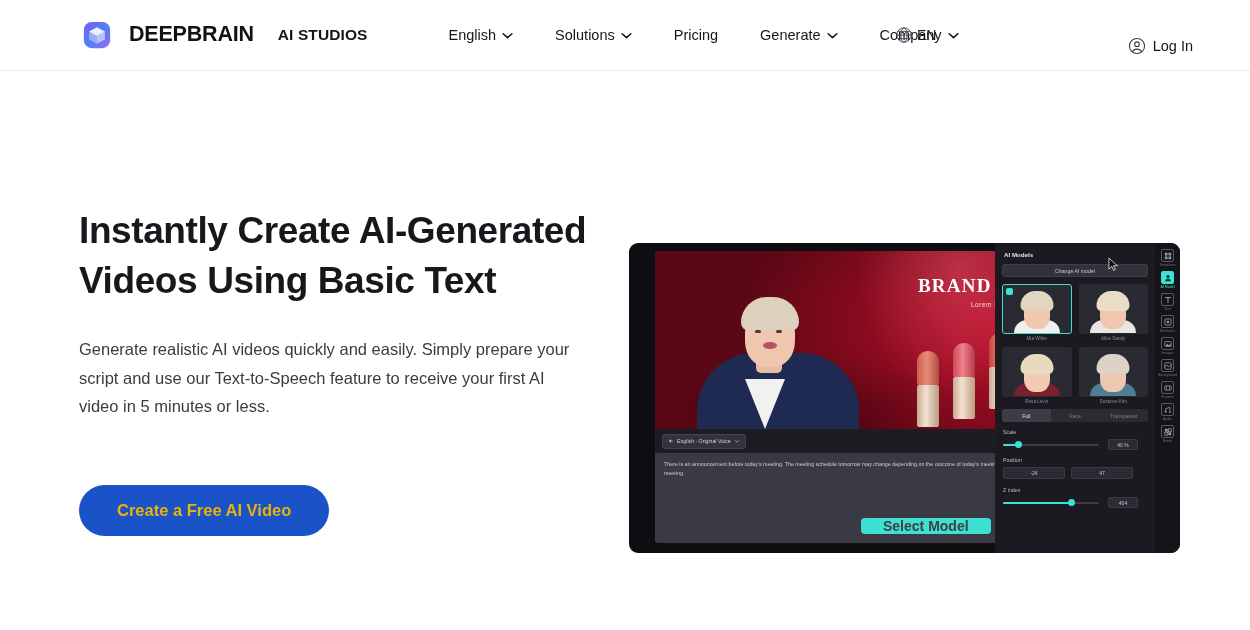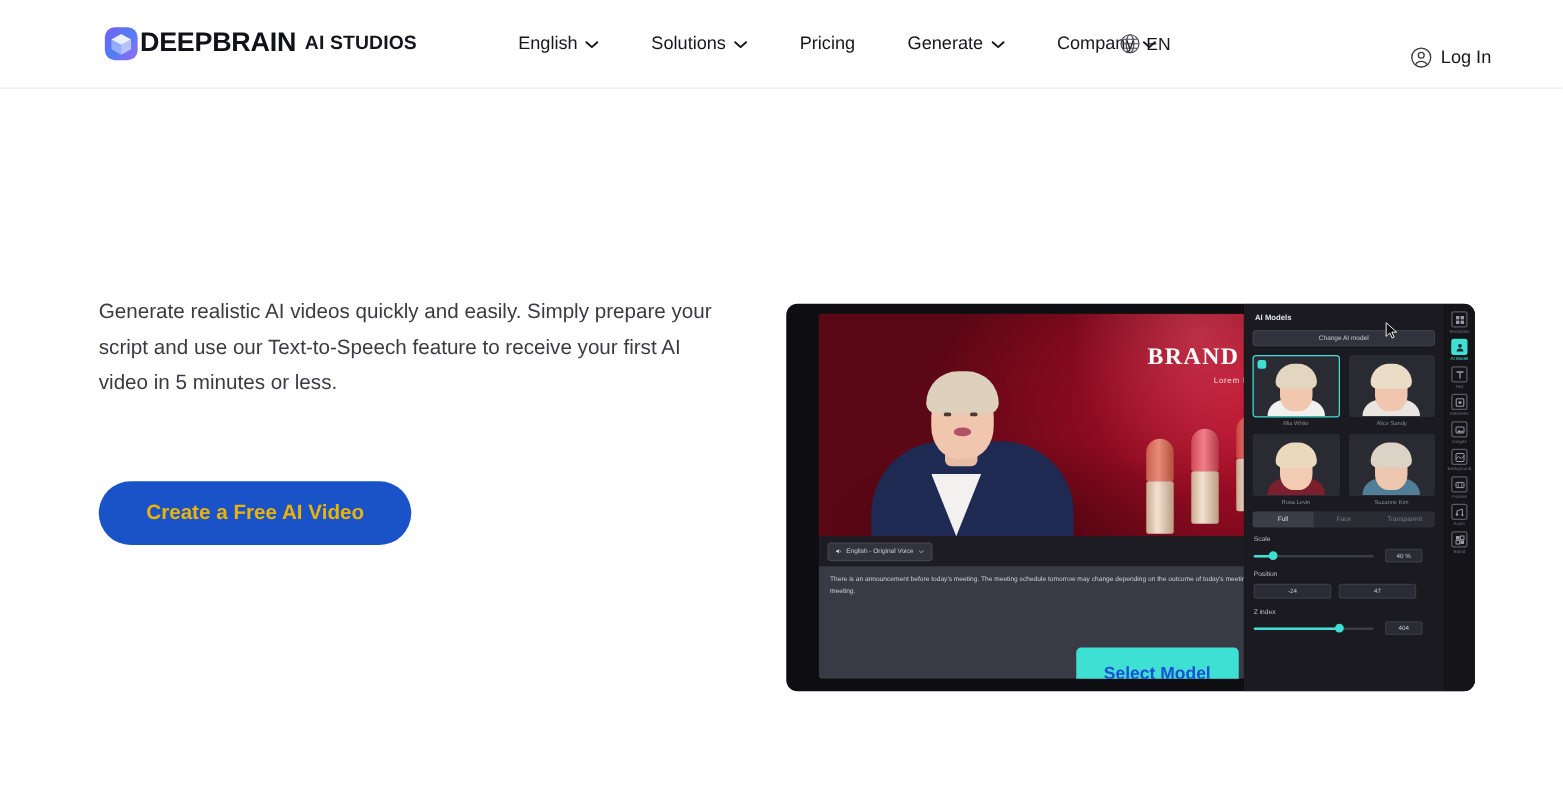--- a/index.html
+++ b/index.html
@@ -12,21 +12,21 @@
 
   
   .header {
     position: absolute; top: 0; left: 0;
     width: 1250px; height: 71px;
     background: #ffffff;
     border-bottom: 1px solid #ececec;
     display: flex; align-items: center;
   }
   .logo-wrap {
-    display: flex; align-items: center; gap: 1px;
+    display: flex; align-items: center; gap: 18px;
     margin-left: 59px;
     padding-left: 24px;
   }
   .logo-cube { width: 28px; height: 28px; display: block; }
   .logo-text {
     font-size: 21.5px; font-weight: bold; color: #111118;
     letter-spacing: -0.2px; line-height: 1;
   }
   .logo-sub {
     font-size: 15.5px; font-weight: 600; color: #15151c;
@@ -204,24 +204,24 @@
   .script {
     position: absolute; left: 0; top: 202px; width: 492px; height: 90px;
     background: #3a3a44;
   }
   .script-text {
     position: absolute; left: 9px; top: 7px; width: 452px;
     font-size: 5.3px; color: #cdcdd6; line-height: 9px;
   }
   .select-model {
     position: absolute; left: 206px; top: 65px;
-    background: #3ee0d4; color: #1d4ed8;
+    background: #3ee0d4; color: #404040;
     font-size: 14px; font-weight: bold;
     border: none; border-radius: 4px;
-    padding: 12px 22px; cursor: pointer;
+    padding: 0 22px; cursor: pointer;
     font-family: "Liberation Sans", sans-serif;
     white-space: nowrap;
   }
 
   
   .panel {
     position: absolute; left: 366px; top: 0; width: 160px; height: 310px;
     background: #1a1a20;
   }
   .panel-title {
@@ -394,20 +394,21 @@
         <circle cx="10" cy="10" r="8.4" fill="none" stroke="#3a3a45" stroke-width="1.2"></circle>
         <circle cx="10" cy="8" r="2.6" fill="none" stroke="#3a3a45" stroke-width="1.2"></circle>
         <path d="M5 16.4 a5.3 4.4 0 0 1 10 0" fill="none" stroke="#3a3a45" stroke-width="1.2"></path>
       </svg>
       <span>Log In</span>
     </div>
   </div>
 </div>
 
 <div class="hero-left">
+  <h1 class="headline">Instantly Create AI-Generated Videos Using Basic Text</h1>
   <p class="subtext">Generate realistic AI videos quickly and easily. Simply prepare your script and use our Text-to-Speech feature to receive your first AI video in 5 minutes or less.</p>
   <button class="cta">Create a Free AI Video</button>
 </div>
 
 <div class="editor">
 
   <div class="stage">
 
     <div class="canvas">
       <div class="silk"></div>

